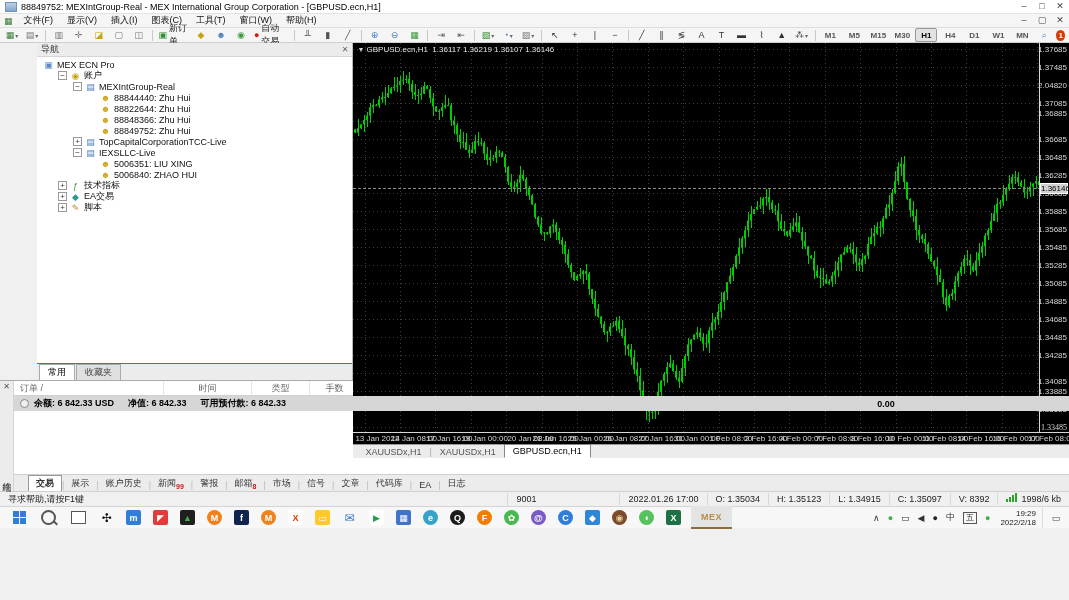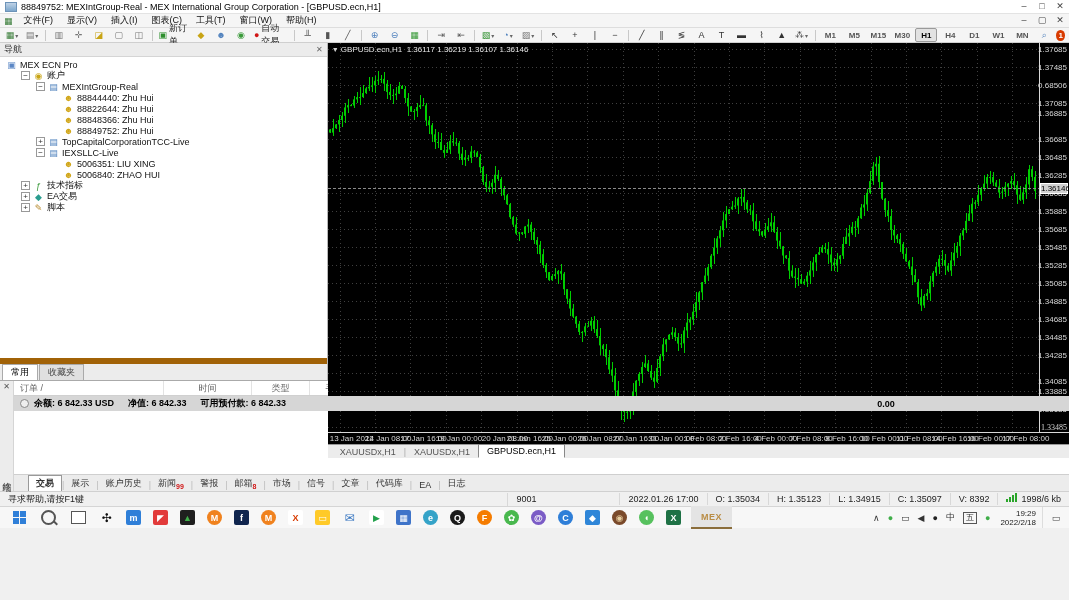--- a/index.html
+++ b/index.html
@@ -23,30 +23,30 @@
         margin:0 1px;border:1px solid transparent;border-radius:2px;font-size:9px;color:#4a4a4a;padding:0 1px;}
   .tbtn .lbl{font-size:9px;margin-left:2px;color:#222;}
   .tbtn .drop{font-size:6px;color:#666;margin-left:1px;}
   .tsep{width:1px;height:11px;background:#c8c8c8;margin:0 3px;}
   .tf{min-width:18px;text-align:center;font-size:8px;font-weight:bold;color:#555;}
   .tf.active{background:#e2e2e2;border:1px solid #9a9a9a;color:#000;}
   #toolbar .spacer{flex:1;}
   .badge{width:11px;height:11px;border-radius:50%;background:#d83b01;color:#fff;font-size:8px;
          display:flex;align-items:center;justify-content:center;margin:0 4px 0 2px;font-weight:bold;}
   
-  #main{height:337px;display:flex;}
+  #main{height:337px;display:flex;margin-left:37px;}
   #navigator{width:327px;background:#fff;border-right:1px solid #b8b8b8;display:flex;flex-direction:column;}
   #navheader{height:13px;background:#ececec;border-bottom:1px solid #d5d5d5;display:flex;align-items:center;padding:0 4px;}
   #navheader .t{flex:1;color:#333;}
   #navtree{flex:1;overflow:hidden;padding-top:2px;}
   .trow{height:11px;display:flex;align-items:center;white-space:nowrap;color:#111;}
   .expbox{width:9px;height:9px;border:1px solid #999;background:#fff;display:inline-flex;align-items:center;
           justify-content:center;font-size:8px;line-height:8px;color:#333;margin-right:3px;box-sizing:border-box;}
   .tico{width:11px;display:inline-block;text-align:center;margin-right:3px;font-size:9px;}
-  #navtabs{height:16px;display:flex;align-items:center;background:#ececec;border-top:6px solid #a16207;padding-left:2px;}
+  #navtabs{height:16px;display:flex;align-items:center;background:#ececec;border-top:1px solid #a16207;padding-left:2px;}
   .ntab{padding:1px 8px;border:1px solid #aaa;border-bottom:none;background:#e0e0e0;color:#444;margin-right:1px;}
   .ntab.active{background:#fff;color:#000;}
   
   #chartarea{position:relative;width:742px;height:415px;background:#000;}
   #plot{position:absolute;left:0;top:0;width:713px;height:389px;background:#000;}
   #chartheader{position:absolute;left:4px;top:2px;color:#e6e6e6;font-size:8px;z-index:5;white-space:nowrap;}
   #chartheader .mark{color:#cfcfcf;font-size:7px;}
   #priceaxis{position:absolute;right:0;top:0;width:29px;height:389px;background:#000;border-left:1px solid #d8d8d8;}
   .plabel{position:absolute;right:2px;font-size:8px;color:#d6d6d6;}
   #pricetag{position:absolute;left:0;width:28px;background:#d0d0d0;color:#000;font-size:8px;text-align:right;
@@ -875,21 +875,21 @@
             <line x1="704" y1="122.82152573755991" x2="704" y2="137.93476961991453" stroke="#00CE00" stroke-width="1" shape-rendering="crispEdges"></line>
             <rect x="703" y="126.21377607387358" width="2" height="7.707346052786576" fill="#00CE00"></rect>
             <line x1="707" y1="127.94111671223197" x2="707" y2="156.36844572551604" stroke="#00CE00" stroke-width="1" shape-rendering="crispEdges"></line>
             <rect x="706" y="133.92112212666015" width="2" height="14.184036838540976" fill="#00CE00"></rect>
             <line x1="0" y1="145.33472222222295" x2="713" y2="145.33472222222295" stroke="#8a8a8a" stroke-dasharray="3 2" stroke-width="1" shape-rendering="crispEdges"></line>
           </svg>
       </div>
       <div id="priceaxis">
           <div class="plabel" style="top: 2px;">1.37685</div>
           <div class="plabel" style="top: 20px;">1.37485</div>
-          <div class="plabel" style="top: 38px;">0.68506</div>
+          <div class="plabel" style="top: 38px;">2.04820</div>
           <div class="plabel" style="top: 56px;">1.37085</div>
           <div class="plabel" style="top: 66px;">1.36885</div>
           <div class="plabel" style="top: 92px;">1.36685</div>
           <div class="plabel" style="top: 110px;">1.36485</div>
           <div class="plabel" style="top: 128px;">1.36285</div>
           <div class="plabel" style="top: 146px;">1.36085</div>
           <div class="plabel" style="top: 164px;">1.35885</div>
           <div class="plabel" style="top: 182px;">1.35685</div>
           <div class="plabel" style="top: 200px;">1.35485</div>
           <div class="plabel" style="top: 218px;">1.35285</div>

